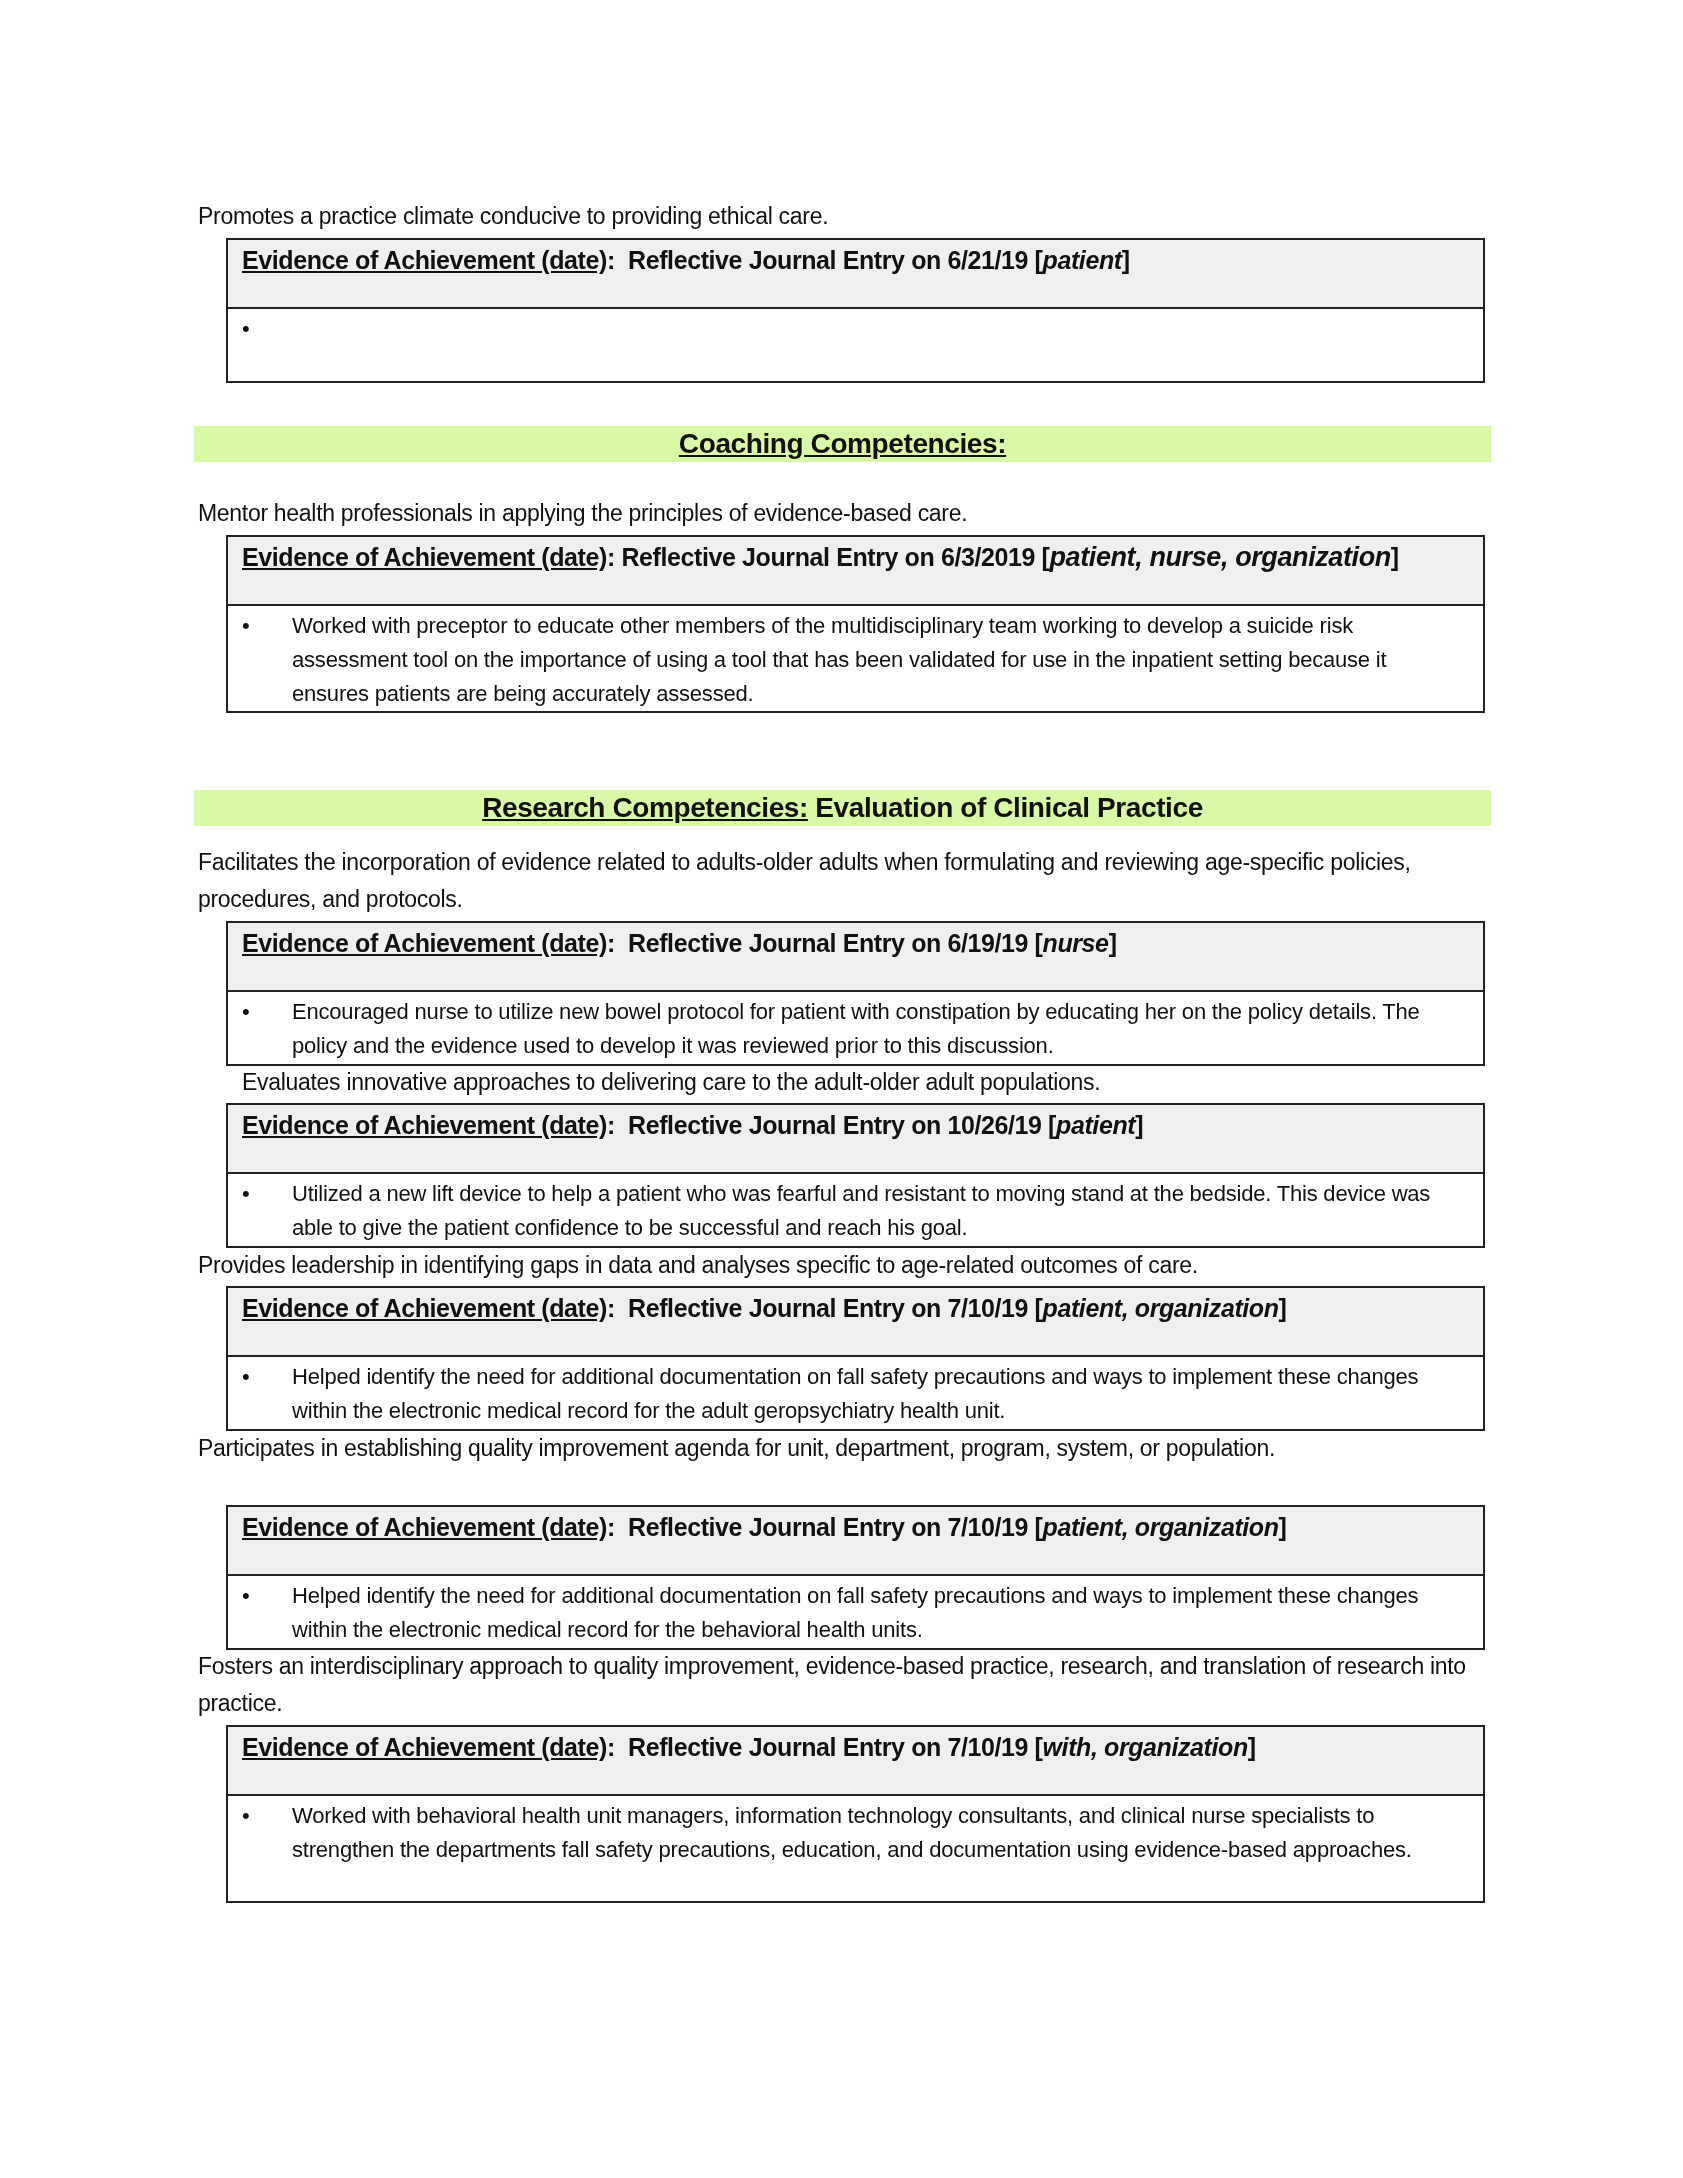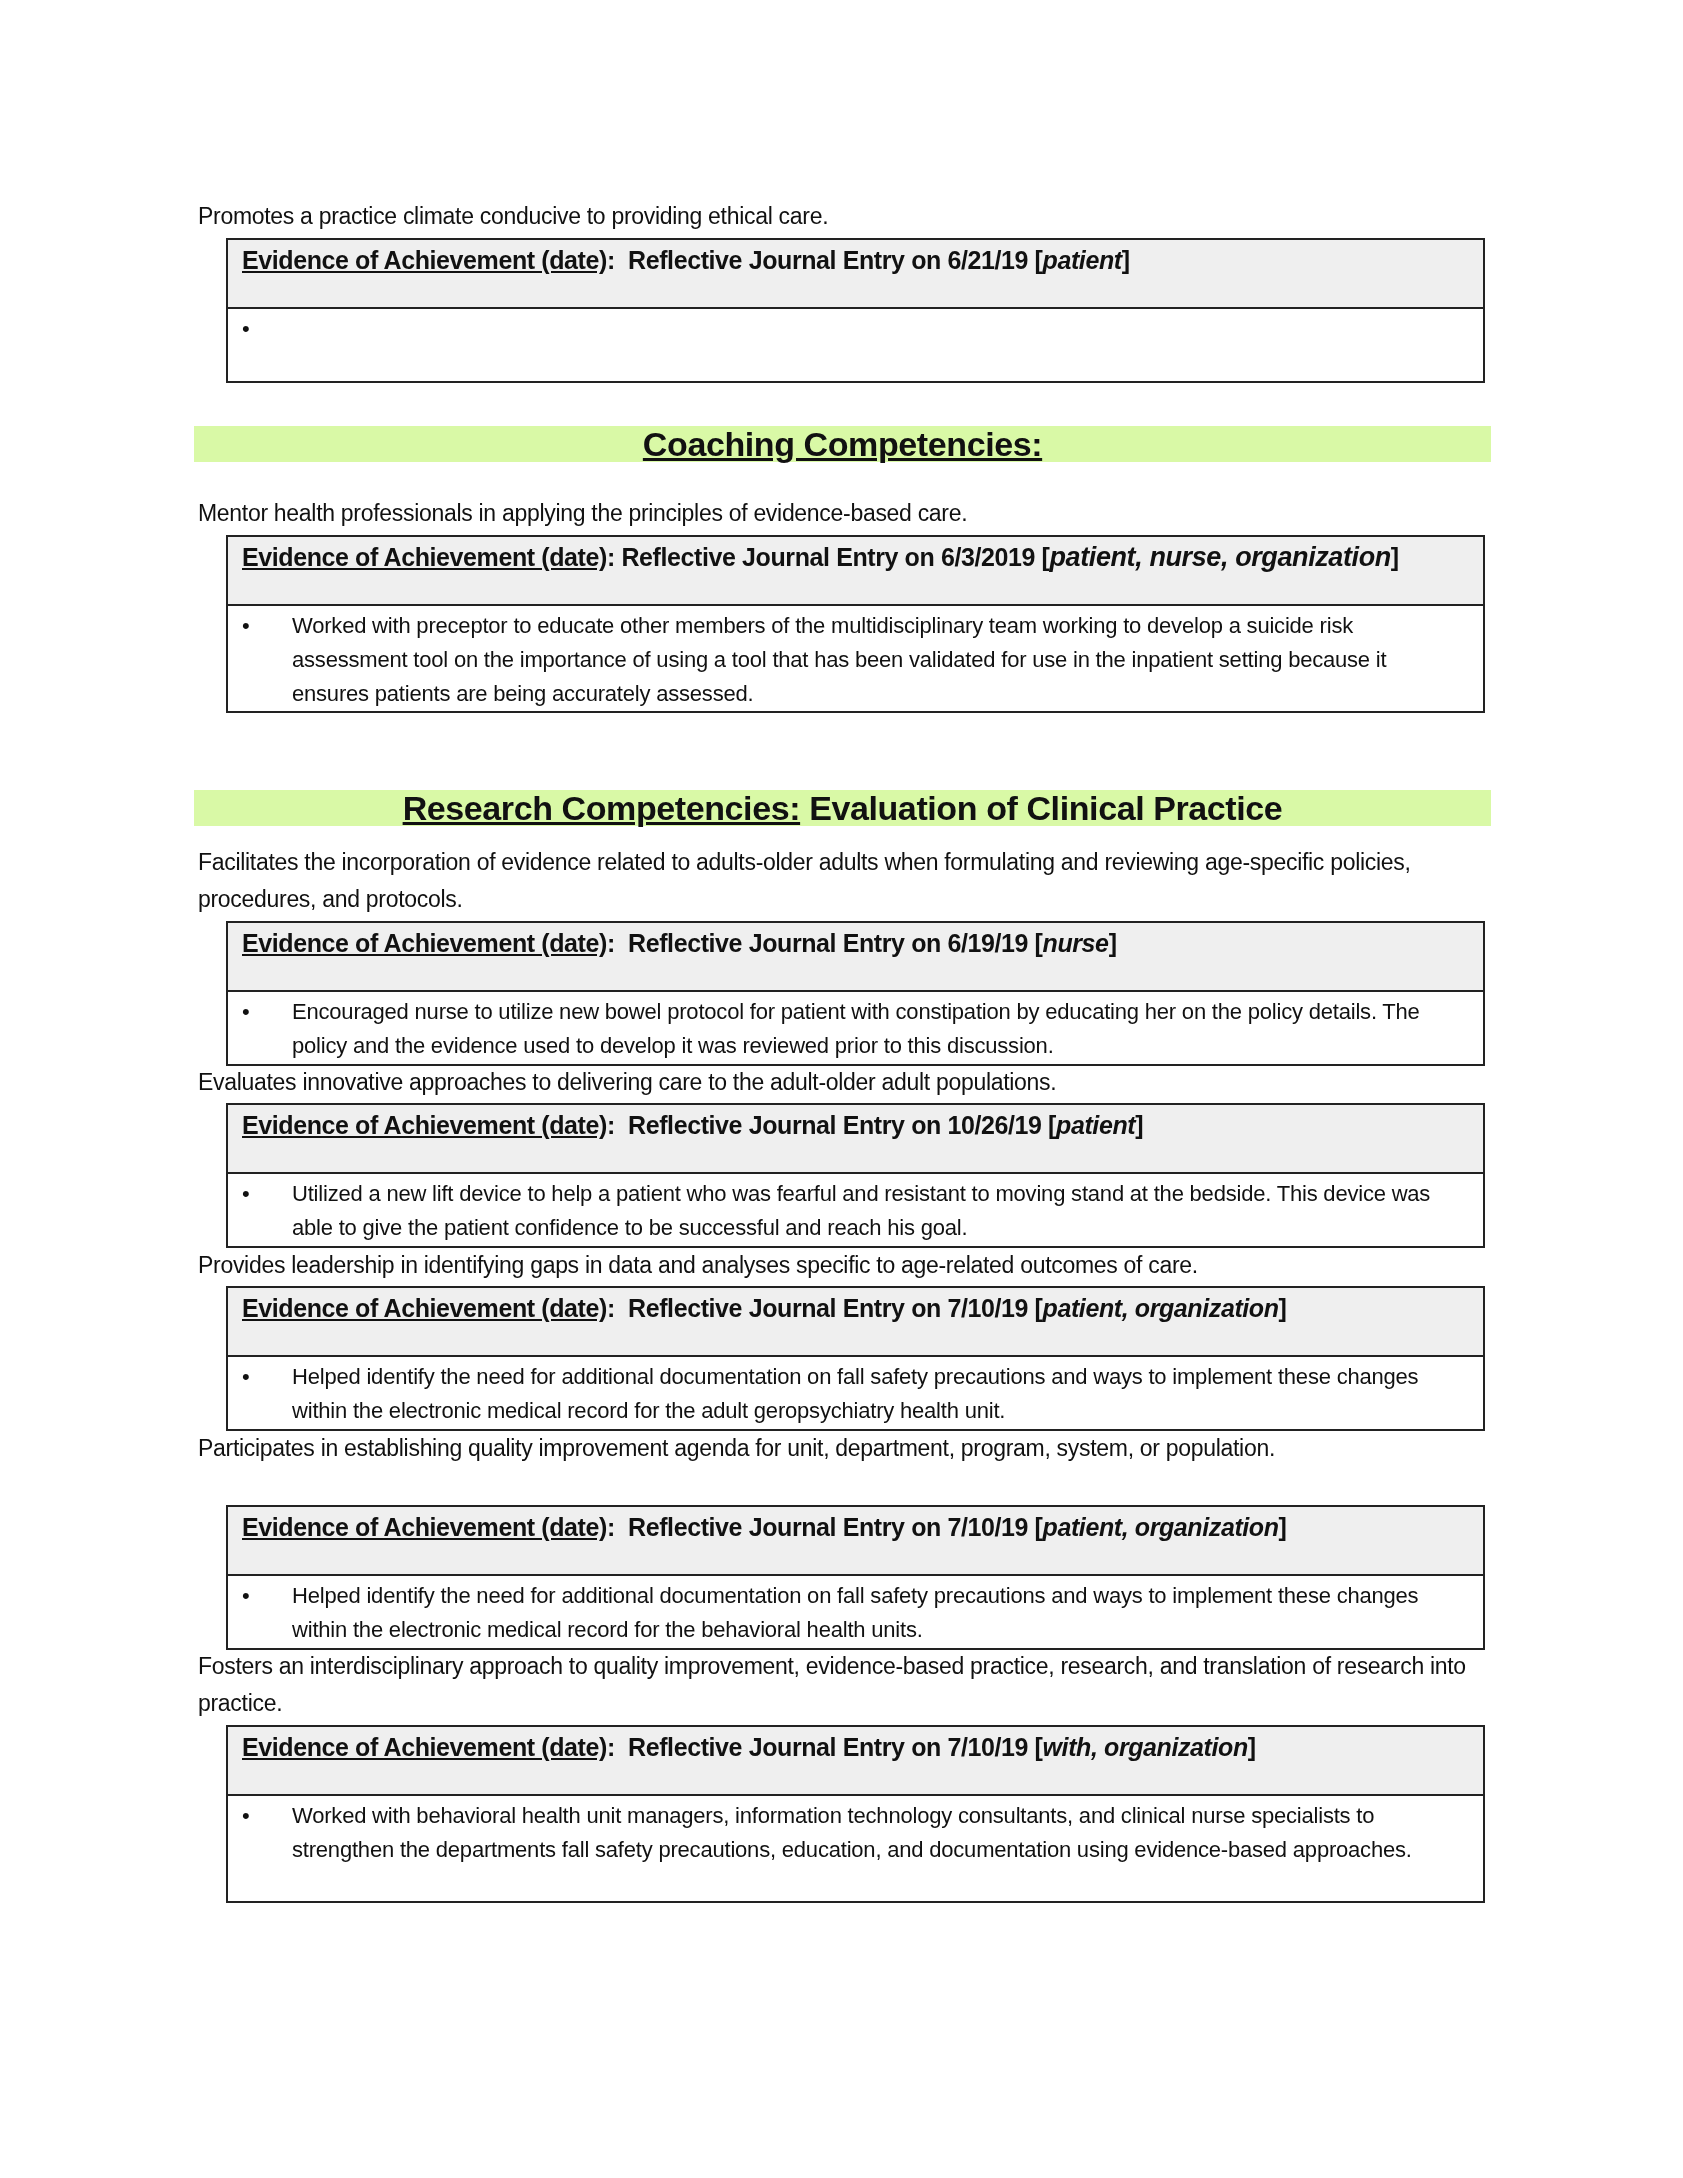--- a/index.html
+++ b/index.html
@@ -26,21 +26,21 @@
   .box-head .tags { font-style: italic; }
   .box-body {
     padding: 3px 20px 2px 14px; font-size: 22px; line-height: 34px;
     display: flex; letter-spacing: -0.2px;
   }
   .bullet { width: 50px; flex: 0 0 50px; }
   .bullet-text { flex: 1; }
   .banner {
     position: absolute; left: 194px; width: 1297px; height: 36px;
     background: #d9f9a6; text-align: center;
-    font-size: 34px; font-weight: bold; line-height: 36px; letter-spacing: -0.4px;
+    font-size: 28px; font-weight: bold; line-height: 36px; letter-spacing: -0.4px;
   }
   .banner .u { text-decoration: underline; }
 </style>
 </head>
 <body>
 
 <div class="page">
 
   <div class="stmt" style="top:198px;">Promotes a practice climate conducive to providing ethical care.</div>
   <div class="box" style="top:238px; height:145px;">
@@ -75,21 +75,21 @@
   <div class="box" style="top:921px; height:145px;">
     <div class="box-head">
       <span class="lbl">Evidence of Achievement (date)</span>:&nbsp;&nbsp;<span>Reflective Journal Entry on 6/19/19</span> [<span class="tags">nurse</span>]
     </div>
     <div class="box-body">
       <span class="bullet">•</span>
       <span class="bullet-text">Encouraged nurse to utilize new bowel protocol for patient with constipation by educating her on the policy details.  The policy and the evidence used to develop it was reviewed prior to this discussion.</span>
     </div>
   </div>
 
-  <div class="stmt" style="top:1064px;">Evaluates innovative approaches to delivering care to the adult-older adult populations.</div>
+  <div class="stmt" style="top:1064px;margin-left:44px;">Evaluates innovative approaches to delivering care to the adult-older adult populations.</div>
   <div class="box" style="top:1103px; height:145px;">
     <div class="box-head">
       <span class="lbl">Evidence of Achievement (date)</span>:&nbsp;&nbsp;<span>Reflective Journal Entry on 10/26/19</span> [<span class="tags">patient</span>]
     </div>
     <div class="box-body">
       <span class="bullet">•</span>
       <span class="bullet-text">Utilized a new lift device to help a patient who was fearful and resistant to moving stand at the bedside.  This device was able to give the patient confidence to be successful and reach his goal.</span>
     </div>
   </div>
 

